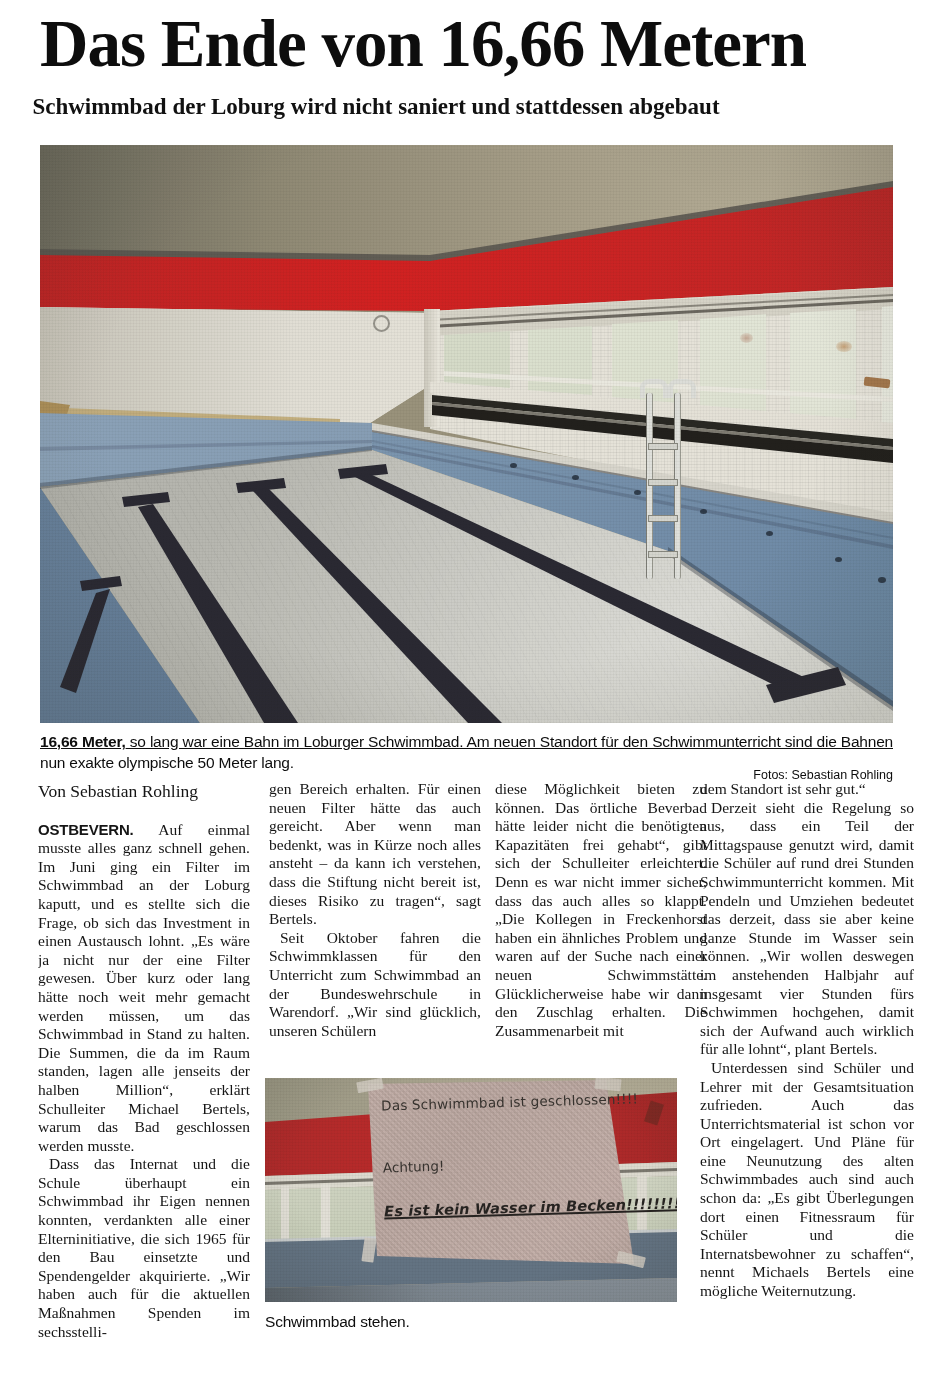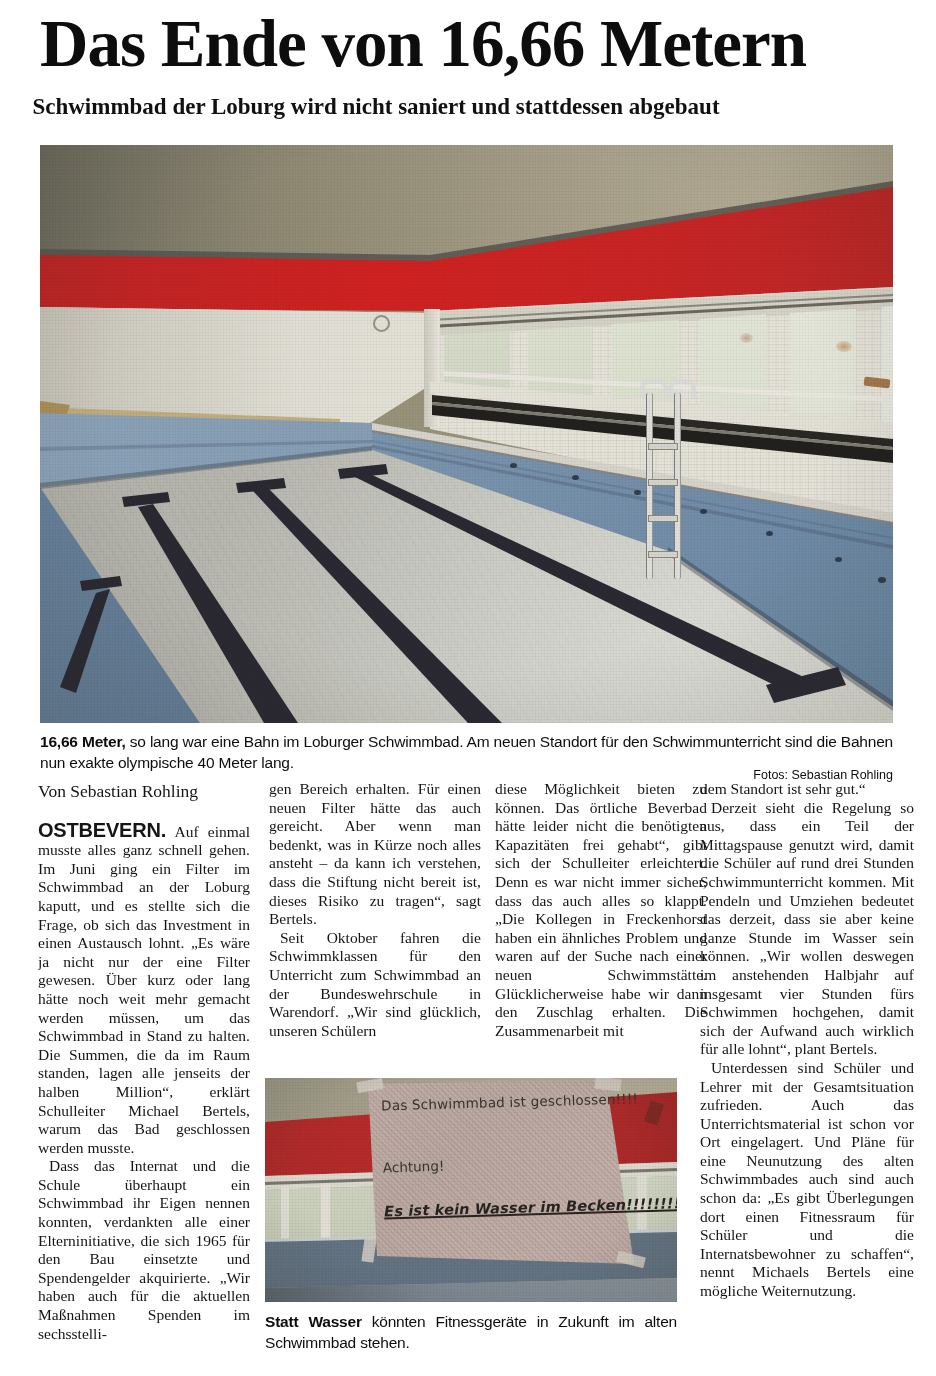--- a/index.html
+++ b/index.html
@@ -25,35 +25,35 @@
     radial-gradient(ellipse at 50% 45%,transparent 60%,rgba(40,40,25,.14) 100%);}
   .dot{position:absolute;width:7px;height:5px;border-radius:50%;background:#1c2633;opacity:.8;}
   .rung{position:absolute;left:10px;width:28px;height:5px;background:#d7d8d0;border:1px solid #8a8a80;}
   .rail{position:absolute;top:14px;width:5px;height:186px;background:#e3e4de;
     border-left:1px solid #7e7e76;border-right:1px solid #9a9a90;border-radius:2px;}
   .hook{position:absolute;top:0;width:18px;height:14px;border:5px solid #e0e1db;border-bottom:none;
     border-radius:9px 9px 0 0;}
   .tape{position:absolute;background:#d8d1c5;opacity:.85;border-radius:1px;}
   
   .caption{font-family:"Liberation Sans",sans-serif;font-size:15.5px;line-height:21px;color:#0d0d0d;letter-spacing:-.2px;}
-  .cap-just{text-align:justify;text-align-last:justify;}
+  .cap-just{text-align:justify;text-align-last:justify;text-decoration:underline;}
   .cap-lead{font-weight:700;}
   #maincaption{left:40px;top:731px;width:853px;}
   #credit{position:absolute;right:0;top:34px;font-size:12.5px;letter-spacing:0;}
   #insetcaption{left:265px;top:1311px;width:412px;}
   
   .col{position:absolute;top:780px;width:212px;height:596px;overflow:hidden;
     font-family:"Liberation Serif",serif;font-size:15.5px;line-height:18.6px;
     text-align:justify;hyphens:auto;-webkit-hyphens:auto;color:#151515;}
   #col1{left:38px;} #col2{left:258px;} #col3{left:484px;} #col4{left:700px;width:214px;}
   #col2,#col3{height:282px;margin-left:11px;}
   .col p{margin:0;}
   .ind{text-indent:11px;}
   #byline{font-size:17.5px;margin:2px 0 20px 0;text-align:left;}
-  .dateline{font-family:"Liberation Sans",sans-serif;font-weight:700;font-size:20px;letter-spacing:-.2px;}
+  .dateline{font-family:"Liberation Sans",sans-serif;font-weight:700;font-size:15px;letter-spacing:-.2px;}
   
   #signtext{left:118px;top:16px;width:246px;height:150px;transform:rotate(-1.6deg);
     font-family:"DejaVu Sans",sans-serif;color:#332e29;}
   #sign1{position:absolute;top:0;left:0;font-size:13.5px;letter-spacing:.2px;white-space:nowrap;}
   #sign2{position:absolute;top:62px;left:0;font-size:13.5px;}
   #sign3{position:absolute;top:106px;left:0;font-size:14.5px;font-weight:700;font-style:italic;
     color:#211d1a;text-decoration:underline;text-decoration-thickness:2px;white-space:nowrap;letter-spacing:.2px;}
 </style>
 </head>
 <body>
@@ -168,21 +168,21 @@
     </div>
 
     <div class="abs" style="left:333px;top:170px;width:13px;height:13px;border-radius:50%;
       background:#e8e5da;border:2px solid #96938a;"></div>
     <div class="abs" style="left:824px;top:233px;width:26px;height:9px;background:#a87646;border-radius:2px;transform:rotate(6deg);"></div>
     <div class="ly grain"></div>
   </div>
 
   <div class="abs caption" id="maincaption">
     <div class="cap-just"><span class="cap-lead">16,66 Meter,</span><span> so lang war eine Bahn im Loburger Schwimmbad. Am neuen Standort für den Schwimmunterricht sind die Bahnen</span></div>
-    <div>nun exakte olympische 40 Meter lang.</div>
+    <div>nun exakte olympische 50 Meter lang.</div>
     <div id="credit">Fotos: Sebastian Rohling</div>
   </div>
 
   <div class="col" id="col1">
     <div id="byline">Von Sebastian Rohling</div>
     <p><span class="dateline">OSTBEVERN.</span><span> Auf einmal musste alles ganz schnell gehen. Im Juni ging ein Filter im Schwimmbad an der Loburg kaputt, und es stellte sich die Frage, ob sich das Investment in einen Austausch lohnt. „Es wäre ja nicht nur der eine Filter gewesen. Über kurz oder lang hätte noch weit mehr gemacht werden müssen, um das Schwimmbad in Stand zu halten. Die Summen, die da im Raum standen, lagen alle jenseits der halben Million“, erklärt Schulleiter Michael Bertels, warum das Bad geschlossen werden musste.</span></p>
     <p class="ind">Dass das Internat und die Schule überhaupt ein Schwimmbad ihr Eigen nennen konnten, verdankten alle einer Elterninitiative, die sich 1965 für den Bau einsetzte und Spendengelder akquirierte. „Wir haben auch für die aktuellen Maßnahmen Spenden im sechsstelli-</p>
   </div>
   <div class="col" id="col2">
     <p>gen Bereich erhalten. Für einen neuen Filter hätte das auch gereicht. Aber wenn man bedenkt, was in Kürze noch alles ansteht – da kann ich verstehen, dass die Stiftung nicht bereit ist, dieses Risiko zu tragen“, sagt Bertels.</p>
@@ -224,17 +224,16 @@
     <div class="tape" style="left:352px;top:176px;width:28px;height:11px;transform:rotate(14deg);"></div>
     <div class="abs" id="signtext">
       <div id="sign1">Das Schwimmbad ist geschlossen!!!!</div>
       <div id="sign2">Achtung!</div>
       <div id="sign3">Es ist kein Wasser im Becken!!!!!!!!</div>
     </div>
     <div class="ly grain"></div>
   </div>
 
   <div class="abs caption" id="insetcaption">
-    <div class="cap-just"><span class="cap-lead">Statt Wasser</span><span> könnten Fitnessgeräte in Zukunft im alten</span></div>
     <div>Schwimmbad stehen.</div>
   </div>
 
 </div>
 
 </body></html>

